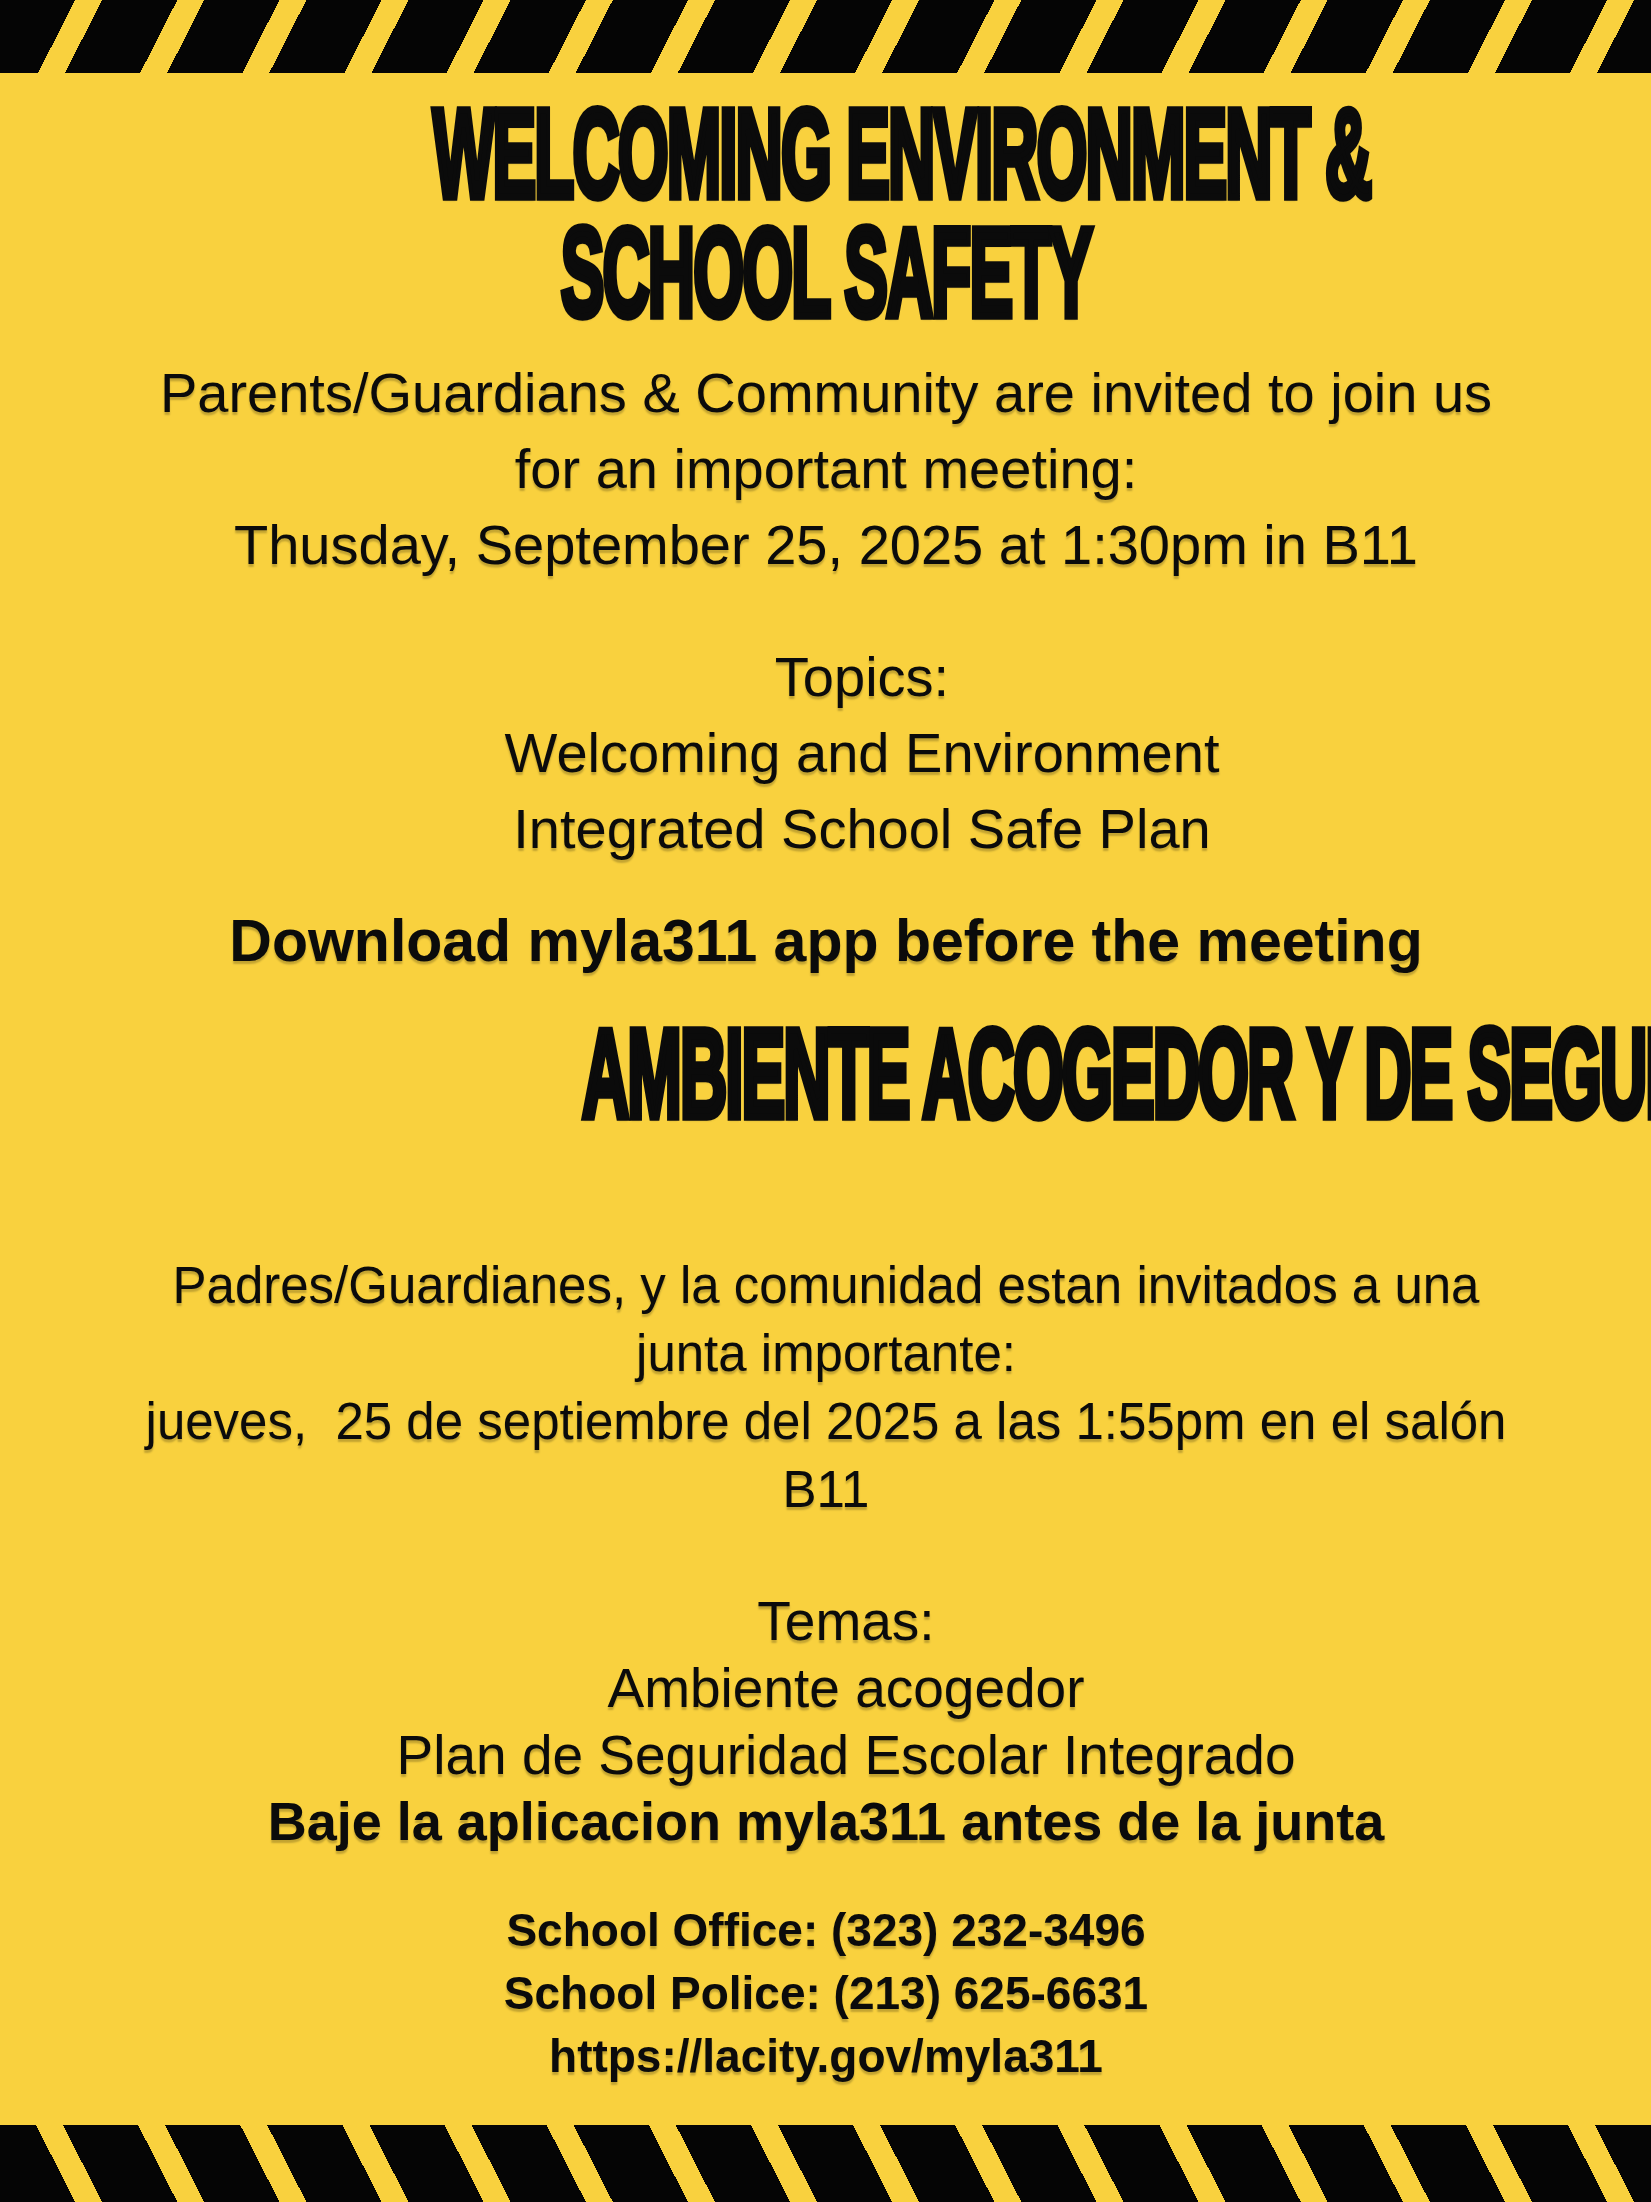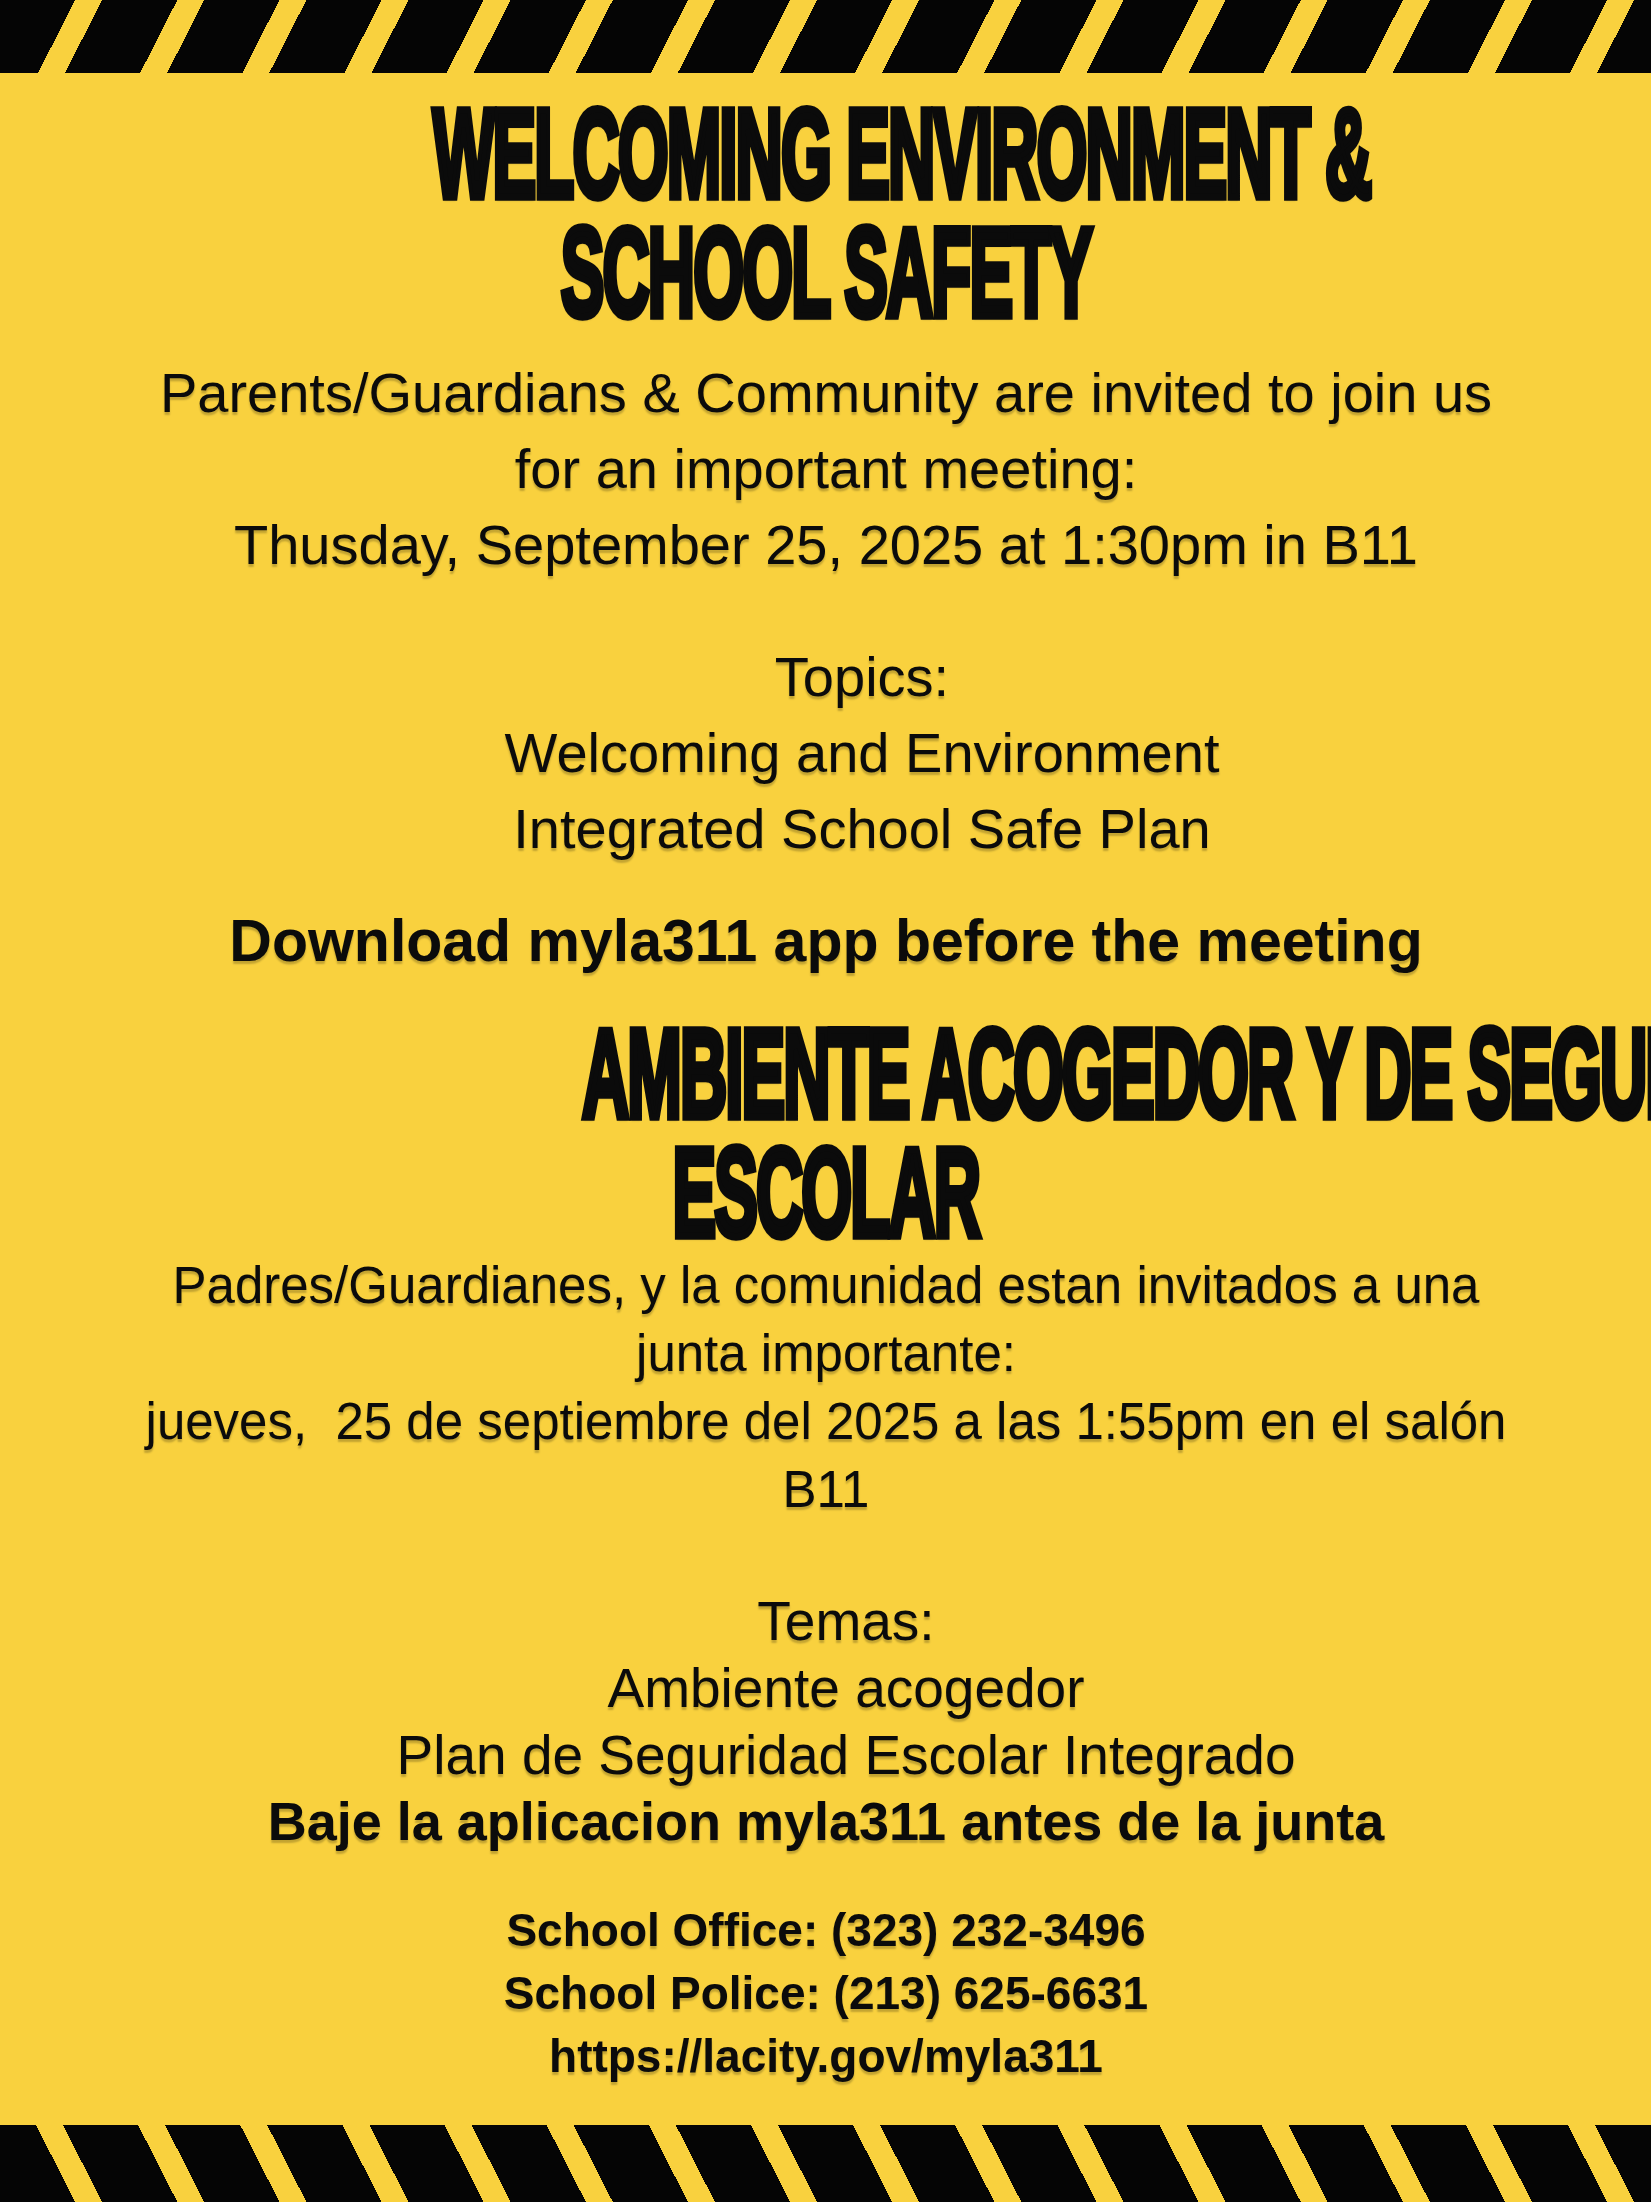--- a/index.html
+++ b/index.html
@@ -128,21 +128,20 @@
   <div class="line">Welcoming and Environment</div>
   <div class="line">Integrated School Safe Plan</div>
 </div>
 
 <div class="abs note-en" id="dl-en">
   <div class="line">Download myla311 app before the meeting</div>
 </div>
 
 <div class="abs big" id="t-es">
   <div class="line"><span class="squeeze">AMBIENTE ACOGEDOR Y DE SEGURIDAD</span></div>
-  <div class="line"><span class="squeeze">ESCOLAR</span></div>
 </div>
 
 <div class="abs body-es" id="p-es">
   <div class="line">Padres/Guardianes, y la comunidad estan invitados a una</div>
   <div class="line">junta importante:</div>
   <div class="line">jueves,  25 de septiembre del 2025 a las 1:55pm en el salón</div>
   <div class="line">B11</div>
 </div>
 
 <div class="abs topics-es" id="topics-es">

